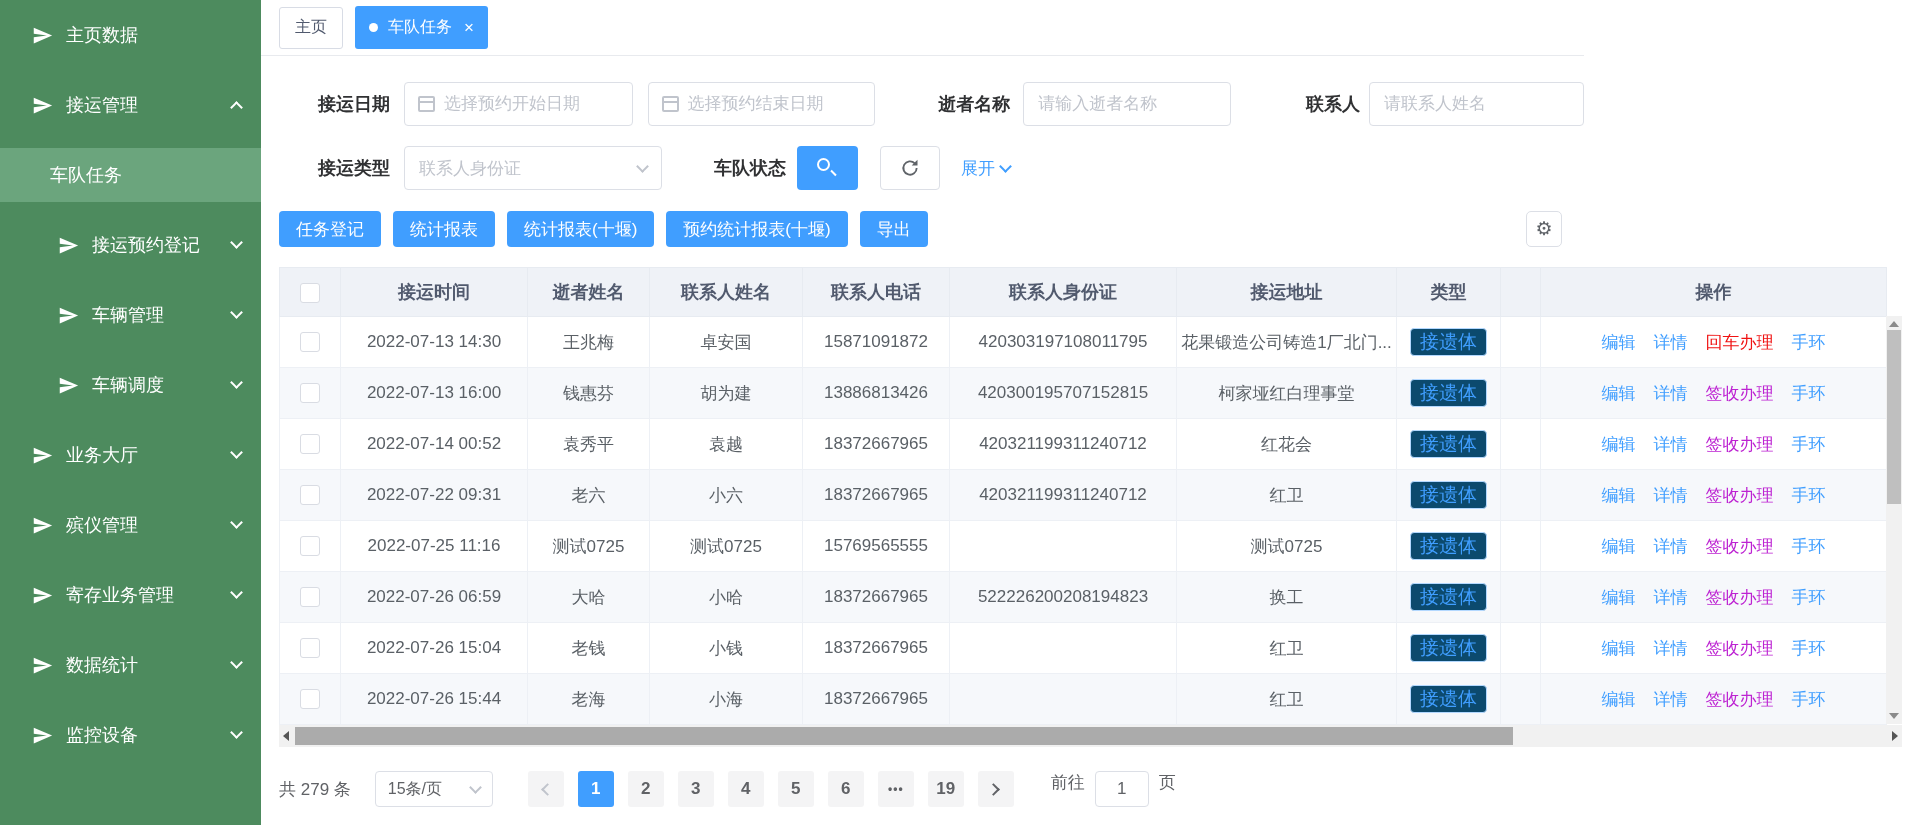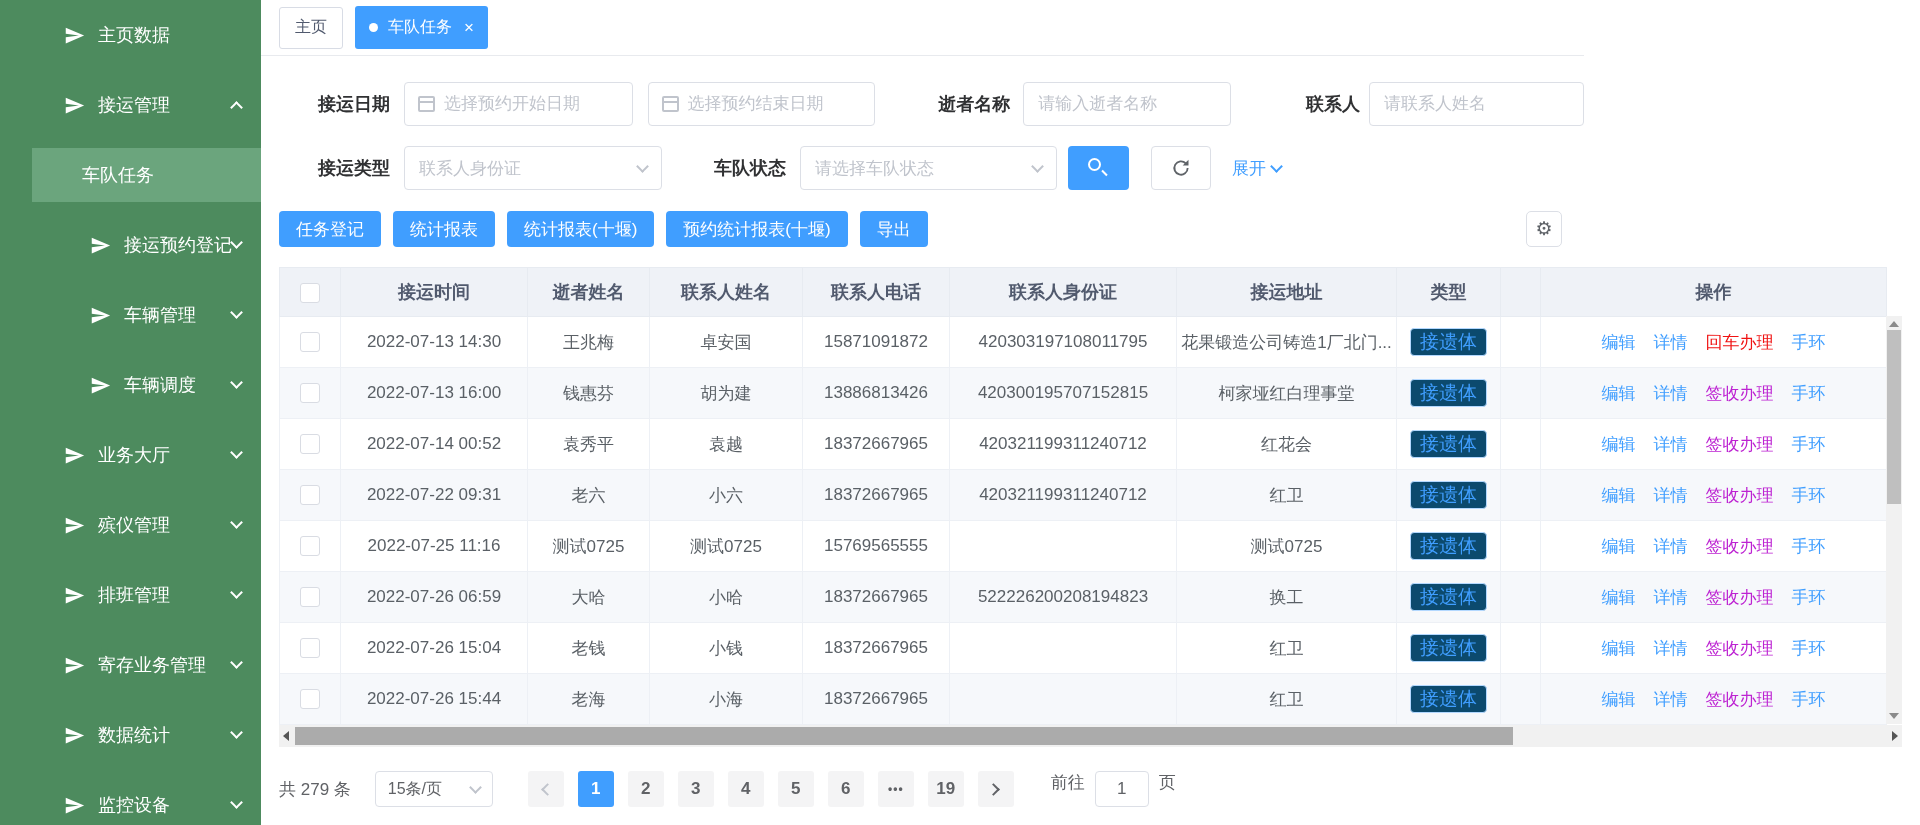--- a/index.html
+++ b/index.html
@@ -1,20 +1,20 @@
 <!DOCTYPE html>
 <html><head>
 <meta charset="utf-8">
 <style>
   * { margin:0; padding:0; box-sizing:border-box; }
   html,body { width:1920px; height:825px; overflow:hidden; background:#fff;
     font-family:"Liberation Sans","DejaVu Sans",sans-serif; }
 
   
-  .sidebar { position:absolute; left:0; top:0; width:261px; height:825px; background:#4d8b5e;padding-left:32px; }
+  .sidebar { position:absolute; left:0; top:0; width:261px; height:825px; background:#4d8b5e; }
   .side-item { height:70px; display:flex; align-items:center; color:#fff; font-size:18px;
     padding-left:32px; position:relative; cursor:pointer; }
   .side-item.lv2 { padding-left:58px; }
   .side-item.active { height:54px; margin:8px 0; background:#6ba57d; padding-left:50px; }
   .plane { width:21px; height:21px; margin-right:13px; flex:0 0 auto; }
   .chev { position:absolute; right:20px; width:9px; height:9px;
     border-right:2px solid #fff; border-bottom:2px solid #fff; }
   .chev.down { transform:rotate(45deg); top:28px; }
   .chev.up { transform:rotate(-135deg); top:33px; }
 
@@ -167,27 +167,20 @@
     <svg class="plane" viewBox="0 0 24 24">
         <path fill="#fff" d="M2 21l21-9L2 3v7l15 2-15 2z"></path>
       </svg>
     <span>殡仪管理</span>
     <i class="chev down"></i>
   </div>
   <div class="side-item">
     <svg class="plane" viewBox="0 0 24 24">
         <path fill="#fff" d="M2 21l21-9L2 3v7l15 2-15 2z"></path>
       </svg>
-    <span>排班管理</span>
-    <i class="chev down"></i>
-  </div>
-  <div class="side-item">
-    <svg class="plane" viewBox="0 0 24 24">
-        <path fill="#fff" d="M2 21l21-9L2 3v7l15 2-15 2z"></path>
-      </svg>
     <span>寄存业务管理</span>
     <i class="chev down"></i>
   </div>
   <div class="side-item">
     <svg class="plane" viewBox="0 0 24 24">
         <path fill="#fff" d="M2 21l21-9L2 3v7l15 2-15 2z"></path>
       </svg>
     <span>数据统计</span>
     <i class="chev down"></i>
   </div>
@@ -233,24 +226,20 @@
     </div>
   </div>
 
   <div class="frow frow2">
     <span class="flbl" style="margin-left:57px;">接运类型</span>
     <div class="box sel" style="margin-left:14px;width:258px;">
       <span>联系人身份证</span>
       <i class="sel-chev"></i>
     </div>
     <span class="flbl" style="margin-left:52px;">车队状态</span>
-    <div class="box sel" style="margin-left:14px;width:257px;">
-      <span>请选择车队状态</span>
-      <i class="sel-chev"></i>
-    </div>
     <button class="btn-search">
       <span class="mag"></span>
     </button>
     <button class="btn-refresh">
       <svg width="20" height="20" viewBox="0 0 24 24">
         <path fill="none" stroke="#5f6368" stroke-width="2.2" d="M20 12a8 8 0 1 1-2.3-5.6"></path>
         <path fill="#5f6368" d="M21 2v7h-7z"></path>
       </svg>
     </button>
     <span class="expand">

